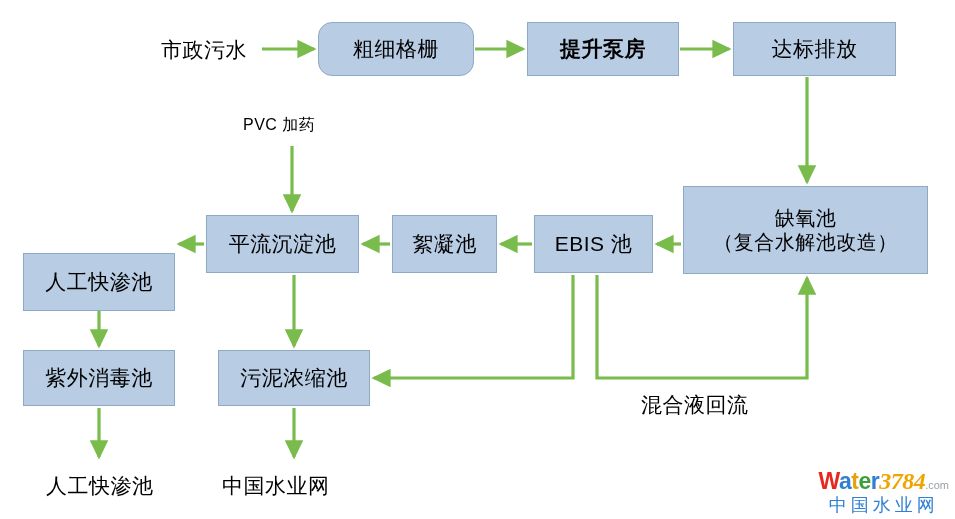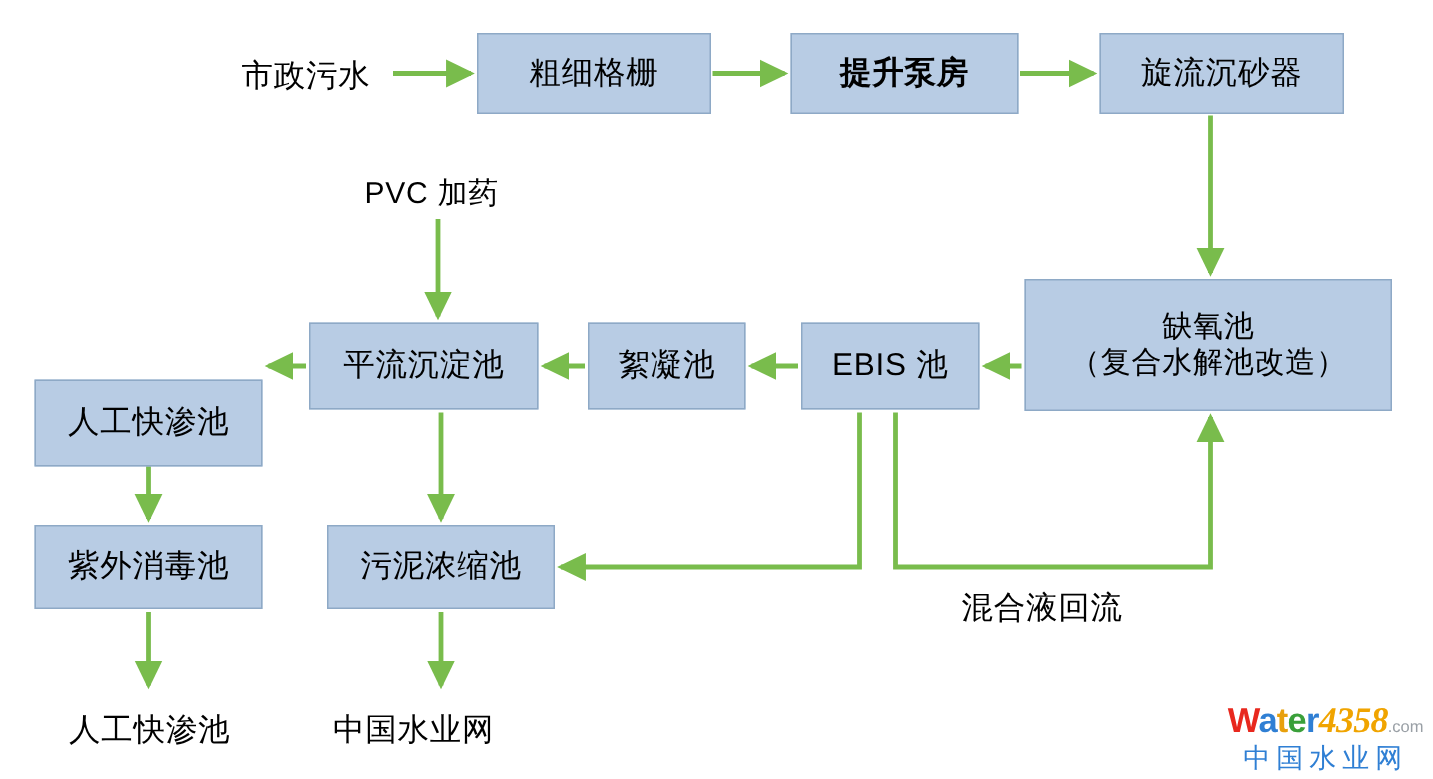--- a/index.html
+++ b/index.html
@@ -33,21 +33,21 @@
     white-space: pre-line;
   }
   .node.two-line { font-size: 20px; }
   .plain-label {
     position: absolute;
     color: #000000;
     font-size: 21px;
     letter-spacing: 0.5px;
     white-space: nowrap;
   }
-  .plain-label.mono-mix { font-size: 20px; text-align: right; }
+  .plain-label.mono-mix { font-size: 16px; text-align: right; }
   svg.edges {
     position: absolute;
     left: 0;
     top: 0;
     width: 955px;
     height: 519px;
     pointer-events: none;
   }
   
   #watermark {
@@ -112,25 +112,25 @@
       <line x1="292" y1="146" x2="292" y2="211"></line>
       <line x1="99" y1="275" x2="99" y2="346"></line>
       <line x1="99" y1="408" x2="99" y2="457"></line>
       <line x1="294" y1="275" x2="294" y2="346"></line>
       <line x1="294" y1="408" x2="294" y2="457"></line>
       <path d="M573,275 L573,378 L374,378"></path>
       <path d="M597,275 L597,378 L807,378 L807,278"></path>
     </g>
   </svg>
 
-  <div class="node" style="left:318px; top:22px; width:156px; height:54px;">粗细格栅</div>
+  <div class="node" style="left:318px; top:22px; width:156px; height:54px;border-radius:14px;">粗细格栅</div>
 
   <div class="node" style="left:527px; top:22px; width:152px; height:54px;font-weight:bold;">提升泵房</div>
 
-  <div class="node" style="left:733px; top:22px; width:163px; height:54px;">旋流沉砂器</div>
+  <div class="node" style="left:733px; top:22px; width:163px; height:54px;">达标排放</div>
 
   <div class="node two-line" style="left:683px; top:186px; width:245px; height:88px;">缺氧池
 （复合水解池改造）</div>
 
   <div class="node" style="left:534px; top:215px; width:119px; height:58px;">EBIS 池</div>
 
   <div class="node" style="left:392px; top:215px; width:105px; height:58px;">絮凝池</div>
 
   <div class="node" style="left:206px; top:215px; width:153px; height:58px;text-align:right;">平流沉淀池</div>
 
@@ -144,17 +144,17 @@
 
   <div class="plain-label mono-mix" style="left:243px; top:115px;">PVC 加药</div>
 
   <div class="plain-label" style="left:641px; top:391px;">混合液回流</div>
 
   <div class="plain-label" style="left:46px; top:472px;">人工快渗池</div>
 
   <div class="plain-label" style="left:222px; top:472px;">中国水业网</div>
 
   <div id="watermark">
-    <div id="wm-top"><span class="w">W</span><span class="a">a</span><span class="t">t</span><span class="e">e</span><span class="r">r</span><span class="num">4358</span><span class="com">.com</span></div>
+    <div id="wm-top"><span class="w">W</span><span class="a">a</span><span class="t">t</span><span class="e">e</span><span class="r">r</span><span class="num">3784</span><span class="com">.com</span></div>
     <div id="wm-bottom">中国水业网</div>
   </div>
 
 </div>
 
 </body></html>

